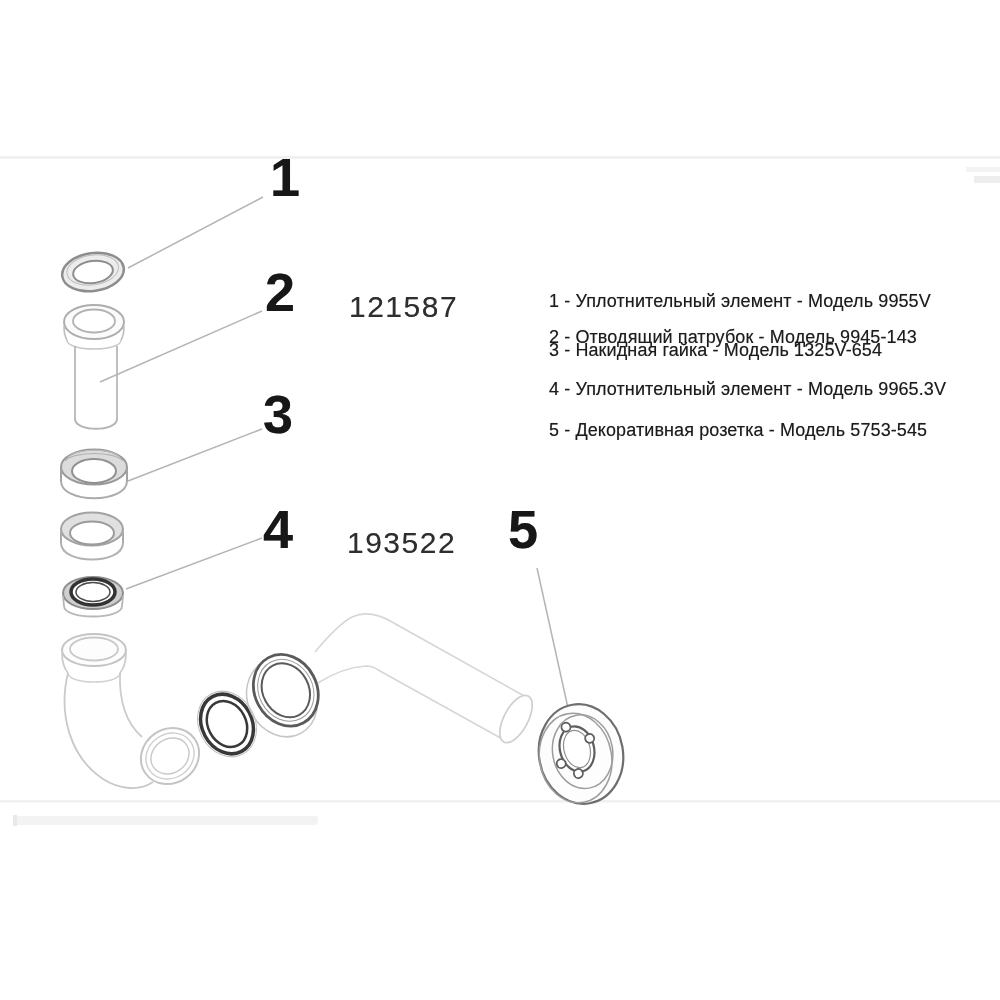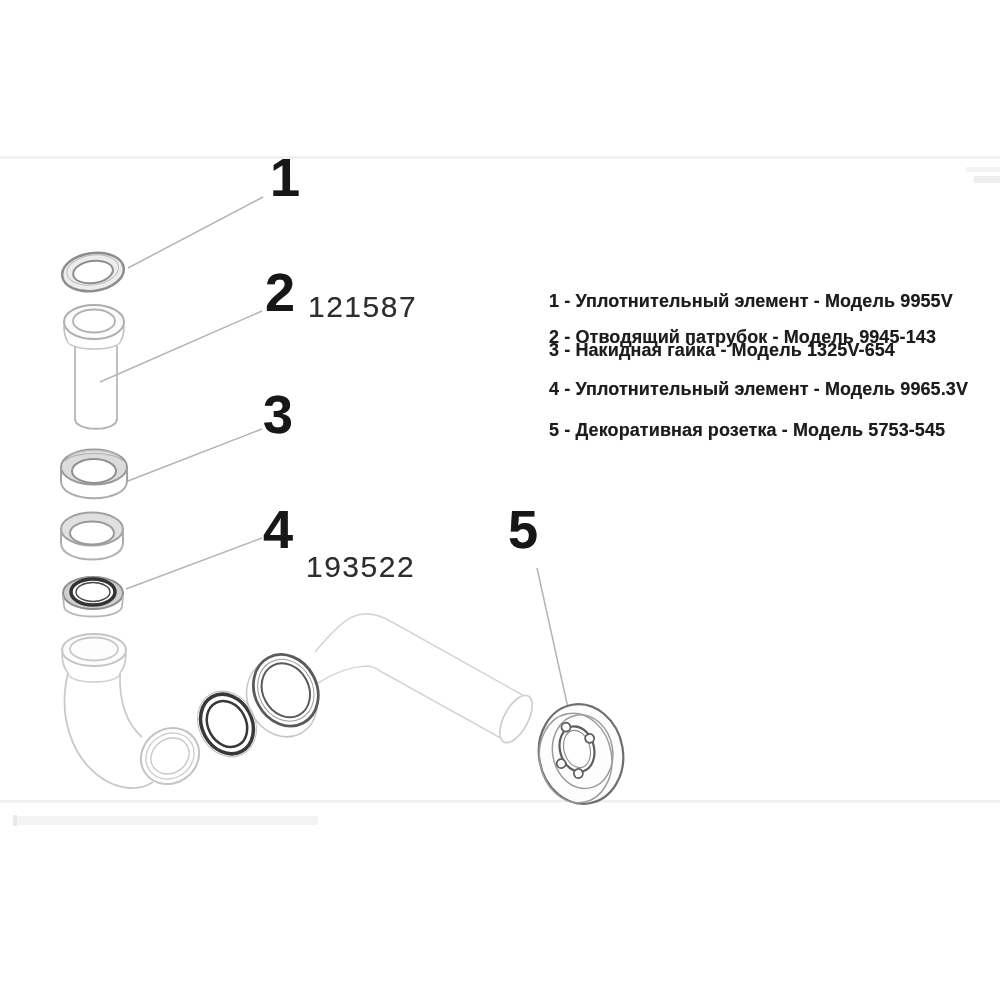--- a/index.html
+++ b/index.html
@@ -9,26 +9,26 @@
     position:relative;overflow:hidden;
   }
   .page{position:absolute;inset:0;width:1000px;height:1000px;}
   svg.drawing{position:absolute;left:0;top:0;filter:blur(.35px);}
   .callout-num{
     position:absolute;font-size:54px;font-weight:bold;color:#171717;
     line-height:1;letter-spacing:0;text-shadow:0 0 .6px rgba(20,20,20,.55);
   }
   .part-number{
     position:absolute;font-size:30px;font-weight:normal;color:#2e2e2e;
-    line-height:1;letter-spacing:1.5px;text-shadow:0 0 .6px rgba(40,40,40,.5);
+    line-height:1;letter-spacing:1.5px;text-shadow:0 0 .6px rgba(40,40,40,.5);margin-left:41px;
   }
   .legend{position:absolute;left:549px;top:0;width:440px;}
   .legend-line{
     position:absolute;left:0;white-space:nowrap;
-    font-size:18px;font-weight:bold;color:#1c1c1c;line-height:1.15;
+    font-size:18px;font-weight:normal;color:#1c1c1c;line-height:1.15;
     letter-spacing:.1px;text-shadow:0 0 .7px rgba(25,25,25,.5);
   }
 </style>
 </head>
 <body>
 
 <div class="page">
 
   <svg class="drawing" width="1000" height="1000" viewBox="0 0 1000 1000">
 
@@ -146,21 +146,21 @@
     </g>
   </svg>
 
   <div class="callout-num" style="left:270px;top:150px">1</div>
   <div class="callout-num" style="left:265px;top:265px">2</div>
   <div class="callout-num" style="left:263px;top:387px">3</div>
   <div class="callout-num" style="left:263px;top:502px">4</div>
   <div class="callout-num" style="left:508px;top:502px">5</div>
 
   <div class="part-number" style="left:308px;top:292px">121587</div>
-  <div class="part-number" style="left:306px;top:552px">193522</div>
+  <div class="part-number" style="left:306px;top:528px">193522</div>
 
   <div class="legend">
     <div class="legend-line" style="top:291px">1 - Уплотнительный элемент - Модель 9955V</div>
     <div class="legend-line" style="top:327px">2 - Отводящий патрубок - Модель 9945-143</div>
     <div class="legend-line" style="top:340px">3 - Накидная гайка - Модель 1325V-654</div>
     <div class="legend-line" style="top:379px">4 - Уплотнительный элемент - Модель 9965.3V</div>
     <div class="legend-line" style="top:420px">5 - Декоративная розетка - Модель 5753-545</div>
   </div>
 
 </div>

